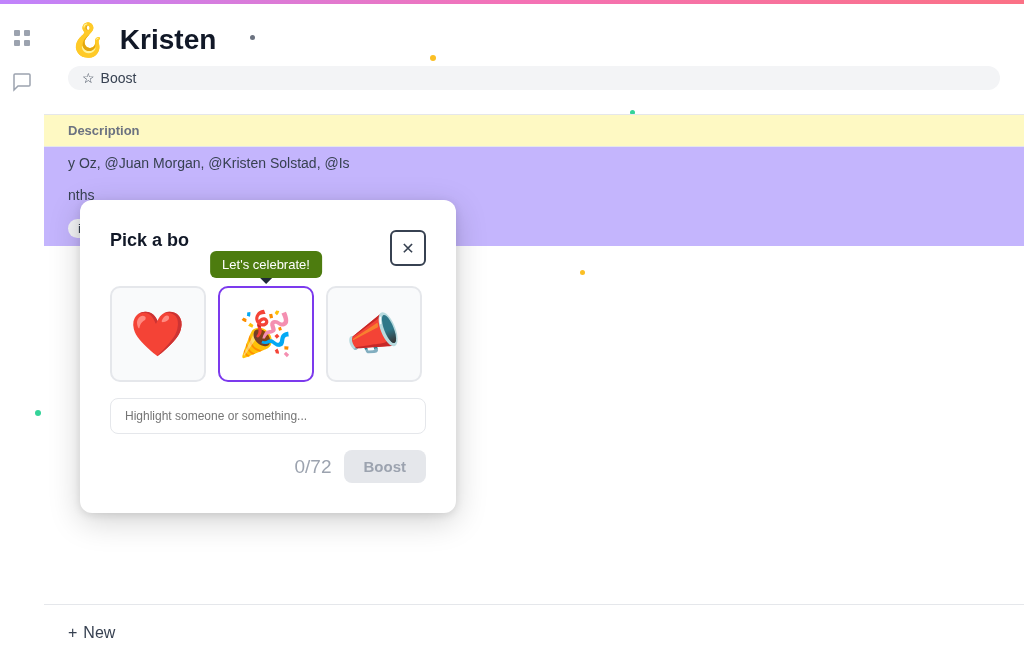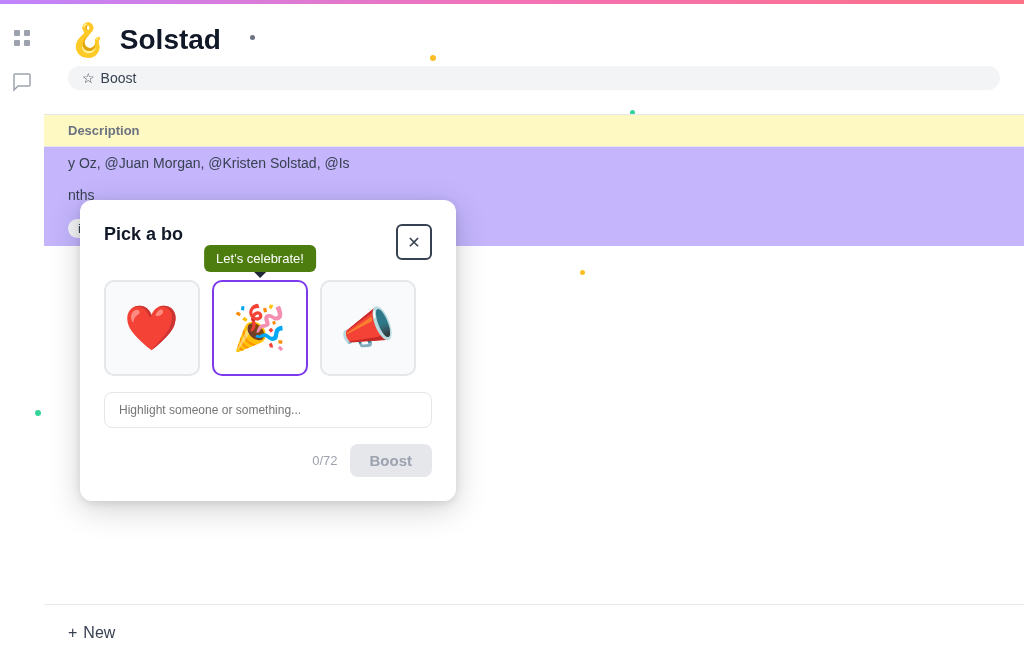--- a/index.html
+++ b/index.html
@@ -154,21 +154,21 @@
 
     
     .boost-popup {
       position: absolute;
       top: 200px;
       left: 80px;
       width: 376px;
       background: #fff;
       border-radius: 12px;
       box-shadow: 0 8px 32px rgba(0,0,0,0.18), 0 2px 8px rgba(0,0,0,0.1);
-      padding: 24px;
+      padding: 30px;
       z-index: 100;
     }
 
     .popup-header {
       display: flex;
       justify-content: space-between;
       align-items: flex-start;
       margin-bottom: 20px;
     }
 
@@ -230,21 +230,21 @@
     }
 
     .popup-footer {
       display: flex;
       justify-content: flex-end;
       align-items: center;
       gap: 12px;
     }
 
     .char-count {
-      font-size: 13px;
+      font-size: 19px;
       color: #9ca3af;
     }
 
     .boost-submit-btn {
       padding: 8px 20px;
       background: #e5e7eb;
       color: #9ca3af;
       border: none;
       border-radius: 8px;
       font-size: 15px;
@@ -334,21 +334,21 @@
       <path d="M2 3a1 1 0 011-1h14a1 1 0 011 1v10a1 1 0 01-1 1H6l-4 4V3z" stroke="#9ca3af" stroke-width="1.5" fill="none"></path>
     </svg>
   </div>
 </div>
 
 <div class="main">
 
   <div class="page-header">
     <div class="page-title-row">
       <span class="page-icon">🪝</span>
-      <span class="page-title">Solstad</span>
+      <span class="page-title">Kristen</span>
     </div>
     <button class="boost-btn">
       <span>☆</span>
       <span>Boost</span>
     </button>
   </div>
 
   <div class="table-area">
     <div class="table-header">
       <span class="table-col">Description</span>

